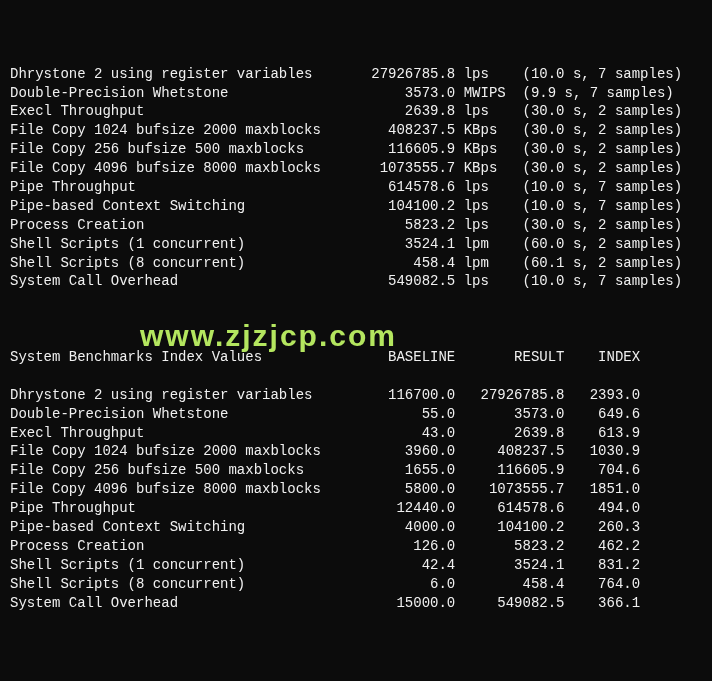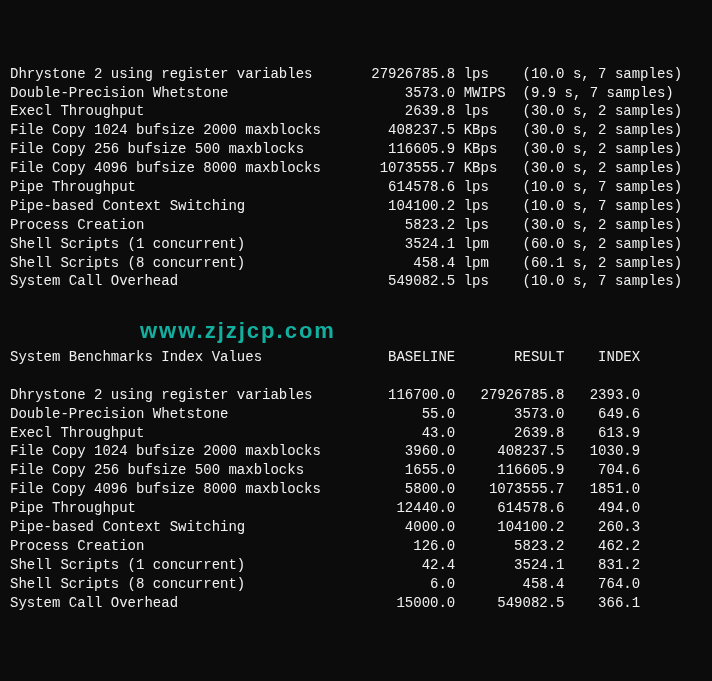--- a/index.html
+++ b/index.html
@@ -16,23 +16,23 @@
   }
   .terminal {
     padding: 8px 10px 0 10px;
     white-space: pre;
     position: relative;
   }
   .watermark {
     position: absolute;
     top: 316px;
     left: 140px;
-    color: #14b8a6;
+    color: #bef264;
     font-family: Arial, sans-serif;
-    font-size: 22px;
+    font-size: 30px;
     font-weight: bold;
     letter-spacing: 2px;
     pointer-events: none;
     opacity: 0.95;
     text-align: center;
   }
   .line { display: block; }
 </style>
 </head>
 <body>

